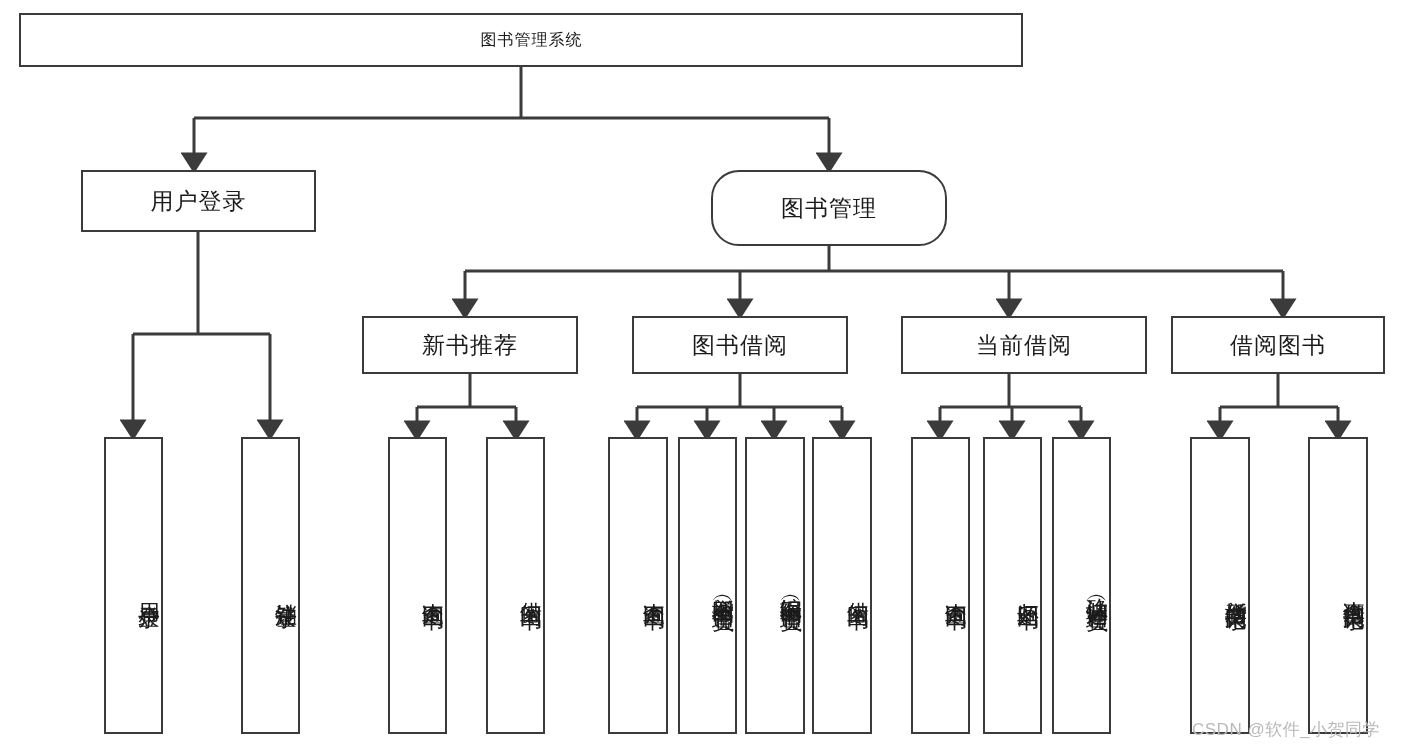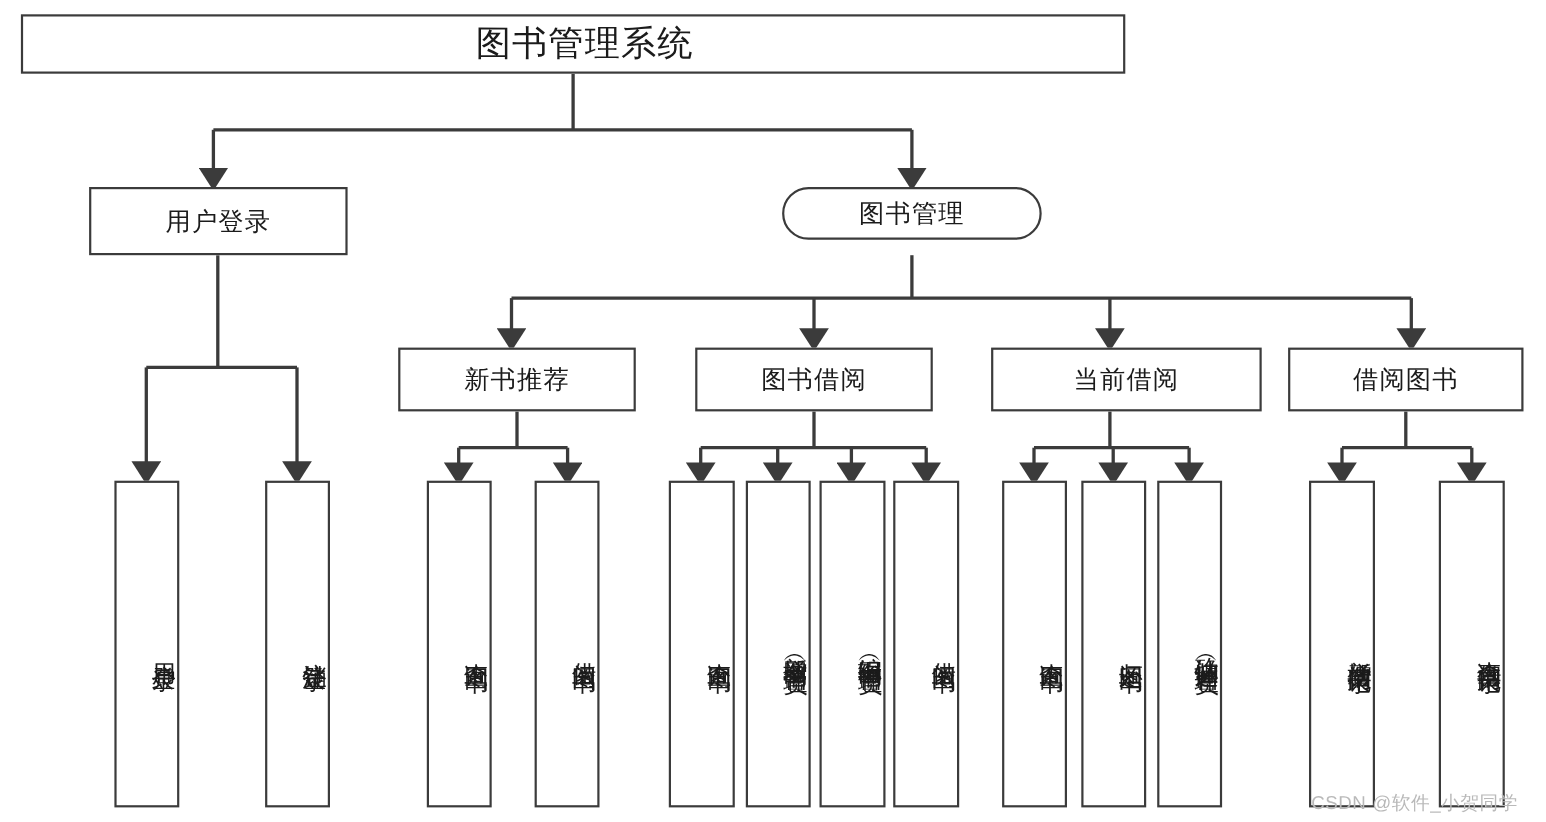--- a/index.html
+++ b/index.html
@@ -49,21 +49,21 @@
     padding-top: 6px;
     line-height: 1.05;
   }
   .node.vertical .node-label {
     writing-mode: vertical-rl;
     text-orientation: upright;
     display: block;
     text-align: start;
   }
   .node.root {
-    font-size: 32px;
+    font-size: 16px;
     padding-left: 21px;
   }
   .watermark {
     position: absolute;
     font-size: 17px;
     color: #b9b9b9;
     white-space: nowrap;
     letter-spacing: 0.5px;
   }
 </style>
@@ -122,21 +122,21 @@
     </g>
   </svg>
 
   <div class="node horizontal root" id="node-root" style="left: 19px; top: 13px; width: 1004px; height: 54px;">
     <span class="node-label">图书管理系统</span>
   </div>
 
   <div class="node horizontal" id="node-l2-0" style="left: 81px; top: 170px; width: 235px; height: 62px;">
     <span class="node-label">用户登录</span>
   </div>
-  <div class="node horizontal" id="node-l2-1" style="left: 711px; top: 170px; width: 236px; height: 48px; border-radius: 28px;">
+  <div class="node horizontal" id="node-l2-1" style="left: 711px; top: 170px; width: 236px; height: 76px; border-radius: 28px;">
     <span class="node-label">图书管理</span>
   </div>
 
   <div class="node horizontal" id="node-l3-1" style="left: 632px; top: 316px; width: 216px; height: 58px;">
     <span class="node-label">图书借阅</span>
   </div>
   <div class="node horizontal" id="node-l3-0" style="left: 362px; top: 316px; width: 216px; height: 58px;">
     <span class="node-label">新书推荐</span>
   </div>
   <div class="node horizontal" id="node-l3-2" style="left: 901px; top: 316px; width: 246px; height: 58px;">

